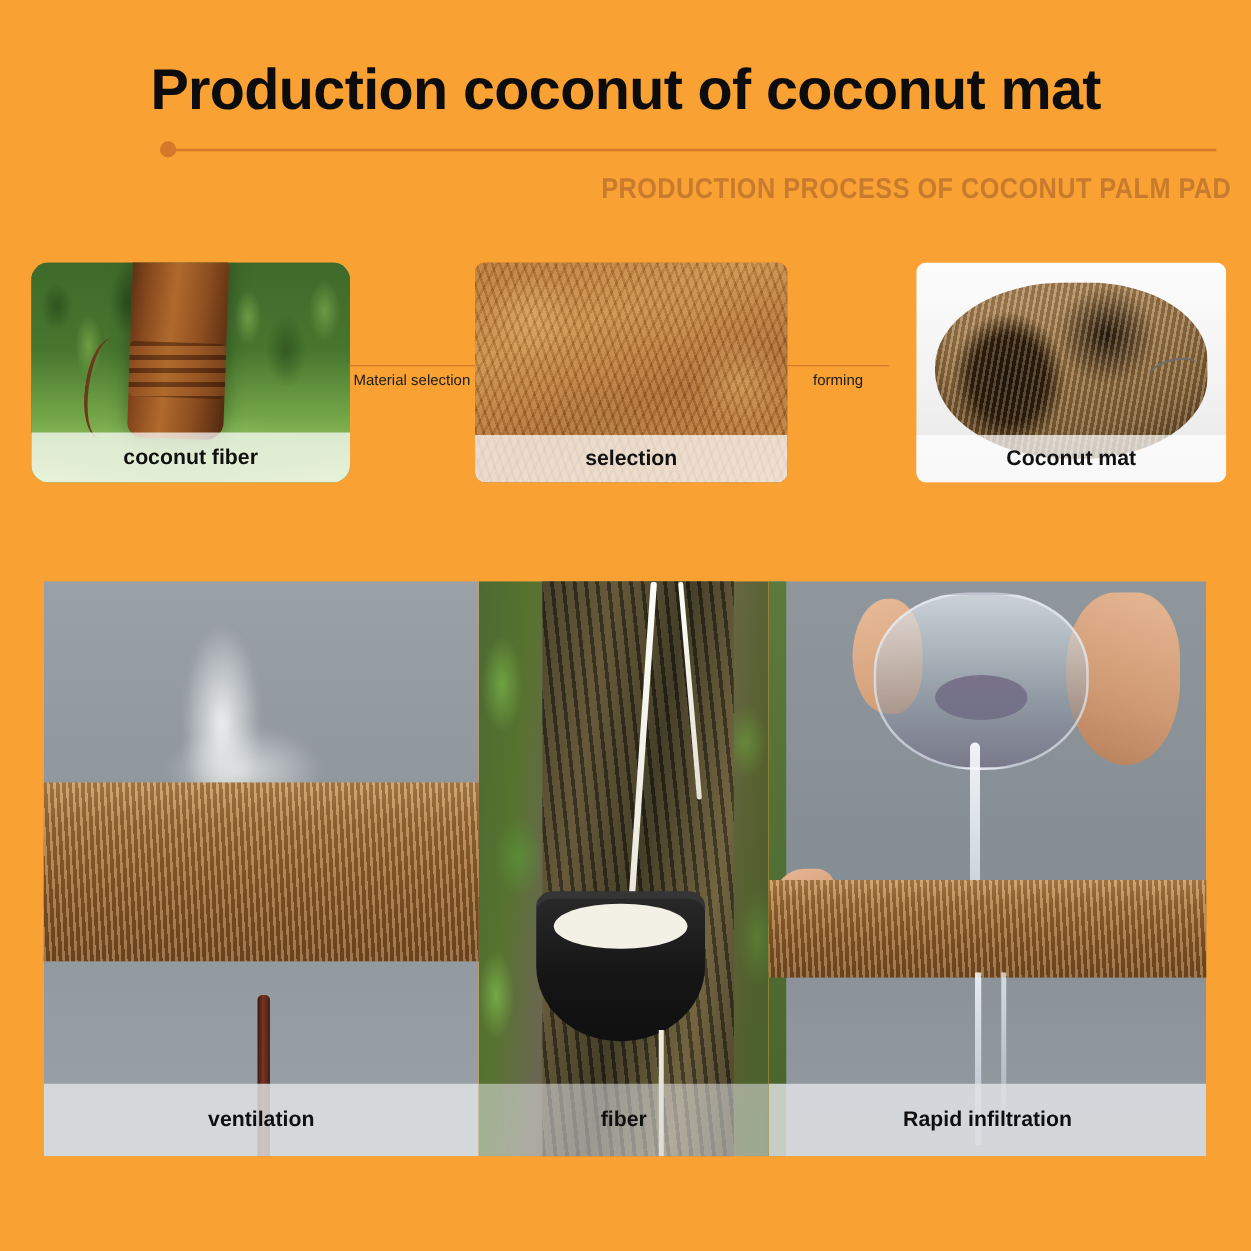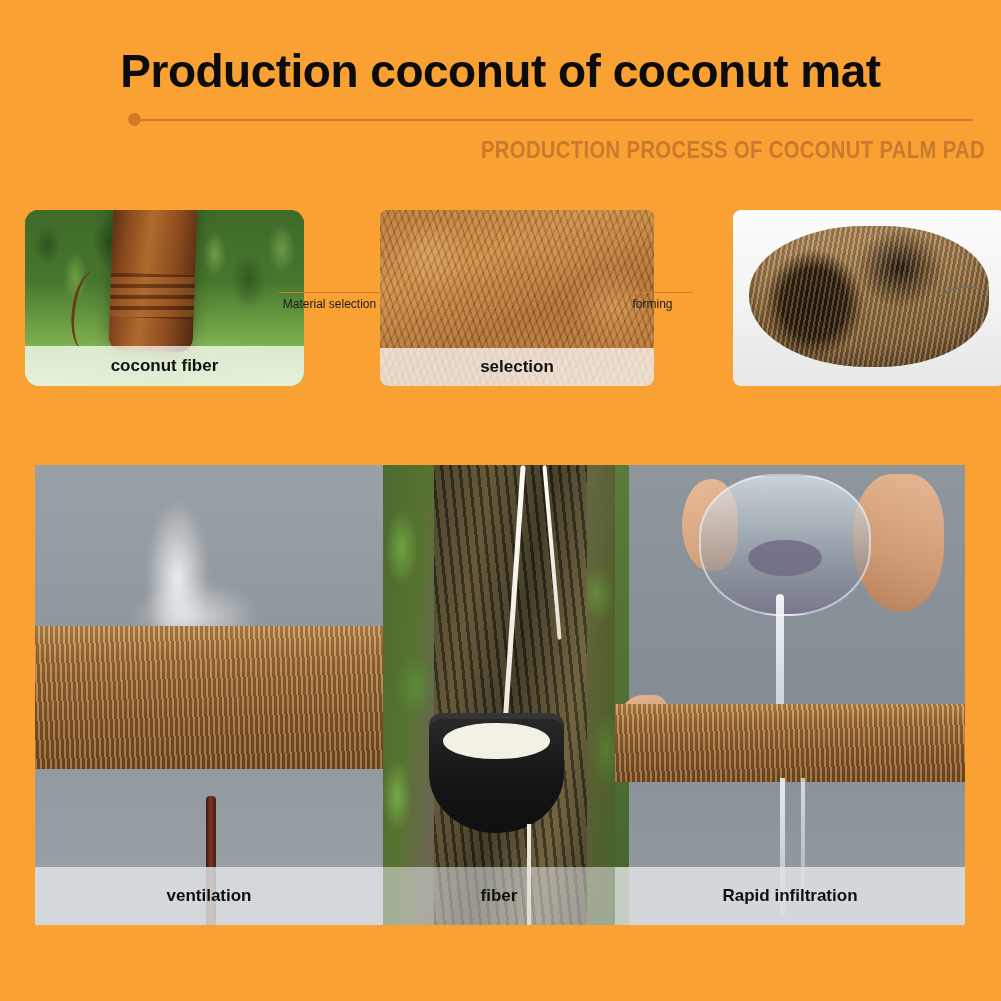--- a/index.html
+++ b/index.html
@@ -28,21 +28,21 @@
     font-size:23px;font-weight:bold;color:#c87a2e;
     letter-spacing:0.4px;
     font-family:"Liberation Sans Narrow","Liberation Sans",sans-serif;
     transform:scaleX(0.88);transform-origin:right center;
   }
 
   
   .row-top{position:absolute;left:0;top:210px;width:1001px;height:180px;}
   .card{
     position:absolute;top:0;height:176px;
-    border-radius:14px;overflow:hidden;padding-left:24px;
+    border-radius:14px;overflow:hidden;
   }
   .card.c1{left:25px;width:255px;}
   .card.c2{left:380px;width:250px;border-radius:8px;}
   .card.c3{left:733px;width:248px;border-radius:8px;}
 
   .photo{position:absolute;inset:0;}
 
   
   .ph-trunk{
     background:
@@ -125,21 +125,21 @@
   .card.c1 .cap{height:40px;}
 
   
   .conn{position:absolute;height:24px;top:292px;}
   .conn .cline{position:absolute;left:0;right:0;top:0;height:1px;background:#d4782a;}
   .conn .ctext{
     position:absolute;left:0;right:0;top:5px;text-align:center;
     font-size:12px;color:#1a1a1a;
   }
   .conn.k1{left:279px;width:101px;}
-  .conn.k2{left:612px;width:81px;}
+  .conn.k2{left:630px;width:81px;}
 
   
   .row-bot{position:absolute;left:35px;top:465px;width:930px;height:460px;display:flex;}
   .bp{position:relative;overflow:hidden;height:460px;}
   .bp.b1{width:348px;}
   .bp.b2{width:232px;}
   .bp.b3{width:350px;text-decoration:underline;}
 
   
   .ph-vent{background:linear-gradient(180deg,#9aa1a6 0%,#8d959b 45%,#9ba2a7 100%);}
@@ -300,20 +300,21 @@
       <div class="strands"></div>
     </div>
     <div class="cap">selection</div>
   </div>
 
   <div class="card c3">
     <div class="photo ph-roll">
       <div class="roll"></div>
       <div class="wire"></div>
     </div>
+    <div class="cap">Coconut mat</div>
   </div>
 
 </div>
 
 <div class="conn k1">
   <div class="cline"></div>
   <div class="ctext">Material selection</div>
 </div>
 
 <div class="conn k2">

